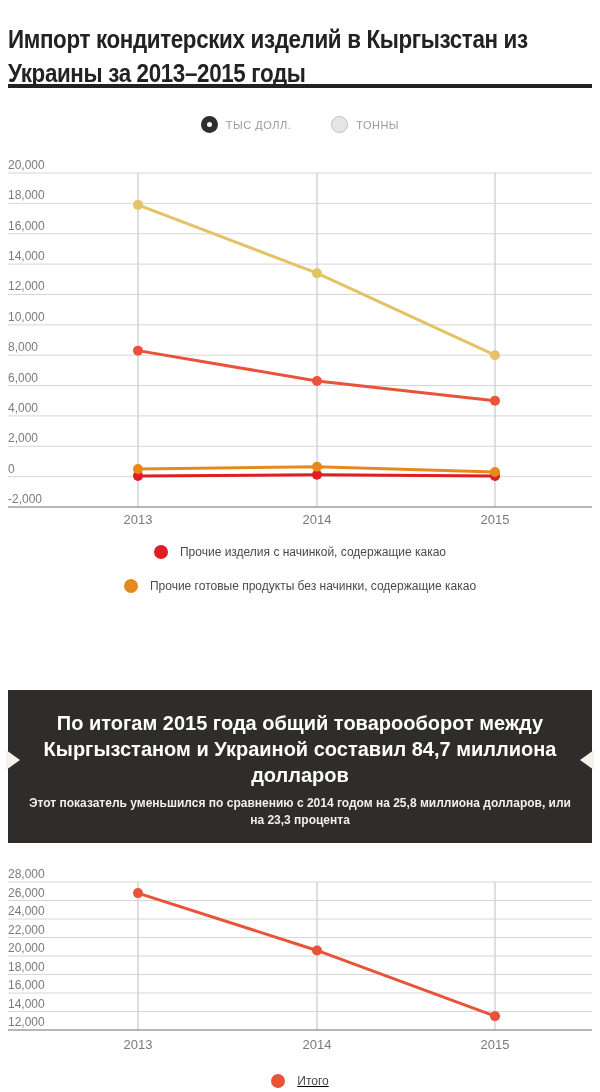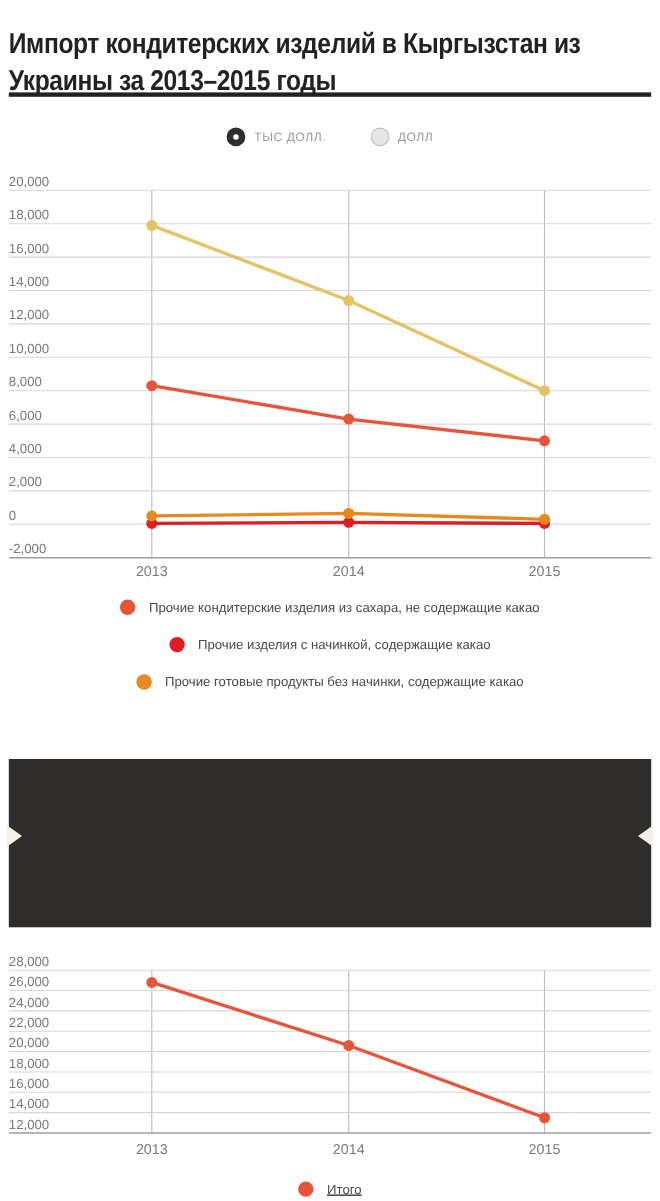--- a/index.html
+++ b/index.html
@@ -68,21 +68,21 @@
 <h1 class="title">Импорт кондитерских изделий в Кыргызстан из Украины за 2013–2015 годы</h1>
 <div class="title-rule"></div>
 
 <div class="unit-toggle" id="unit-toggle">
     <div class="toggle-opt">
       <span class="radio on"></span>
       <span class="toggle-label">ТЫС ДОЛЛ.</span>
     </div>
     <div class="toggle-opt">
       <span class="radio off"></span>
-      <span class="toggle-label">ДОЛЛ</span>
+      <span class="toggle-label">ТОННЫ</span>
     </div>
   </div>
 
 <svg id="chart1" class="chart-svg" width="600" height="380">
     <line x1="138" y1="13" x2="138" y2="347" stroke="#bdbdbd" stroke-width="1"></line>
     <line x1="317" y1="13" x2="317" y2="347" stroke="#bdbdbd" stroke-width="1"></line>
     <line x1="495" y1="13" x2="495" y2="347" stroke="#bdbdbd" stroke-width="1"></line>
     <line x1="8" y1="13" x2="592" y2="13" stroke="#d6d6d6" stroke-width="1"></line>
     <text x="8" y="9" fill="#7a7a7a" font-size="12" text-anchor="start">20,000</text>
     <line x1="8" y1="43.36363636363636" x2="592" y2="43.36363636363636" stroke="#d6d6d6" stroke-width="1"></line>
@@ -123,35 +123,33 @@
     <circle cx="317" cy="306.7681818181818" r="5" fill="#e6891e"></circle>
     <circle cx="495" cy="312.08181818181816" r="5" fill="#e6891e"></circle>
     <polyline points="138,44.88181818181818 317,113.2 495,195.1818181818182" fill="none" stroke="#e4c266" stroke-width="3" stroke-linecap="round"></polyline>
     <circle cx="138" cy="44.88181818181818" r="5" fill="#e4c266"></circle>
     <circle cx="317" cy="113.2" r="5" fill="#e4c266"></circle>
     <circle cx="495" cy="195.1818181818182" r="5" fill="#e4c266"></circle>
   </svg>
 
 <div class="legend" id="legend1">
     <div class="legend-item">
-      <span class="legend-dot" style="background: rgb(232, 84, 58);"></span>
-      <span class="legend-label">Прочие кондитерские изделия из сахара, не содержащие какао</span>
-    </div>
-    <div class="legend-item">
       <span class="legend-dot" style="background: rgb(224, 29, 35);"></span>
       <span class="legend-label">Прочие изделия с начинкой, содержащие какао</span>
     </div>
     <div class="legend-item">
       <span class="legend-dot" style="background: rgb(230, 137, 30);"></span>
       <span class="legend-label">Прочие готовые продукты без начинки, содержащие какао</span>
     </div>
   </div>
 
 <div class="callout">
   <div class="arrow arrow-left"></div>
+  <div class="callout-heading">По итогам 2015 года общий товарооборот между Кыргызстаном и Украиной составил 84,7 миллиона долларов</div>
+  <div class="callout-sub">Этот показатель уменьшился по сравнению с 2014 годом на 25,8 миллиона долларов, или на 23,3 процента</div>
   <div class="arrow arrow-right"></div>
 </div>
 
 <svg id="chart2" class="chart-svg" width="600" height="212">
     <line x1="138" y1="26" x2="138" y2="174" stroke="#bdbdbd" stroke-width="1"></line>
     <line x1="317" y1="26" x2="317" y2="174" stroke="#bdbdbd" stroke-width="1"></line>
     <line x1="495" y1="26" x2="495" y2="174" stroke="#bdbdbd" stroke-width="1"></line>
     <line x1="8" y1="26" x2="592" y2="26" stroke="#d6d6d6" stroke-width="1"></line>
     <text x="8" y="22" fill="#7a7a7a" font-size="12" text-anchor="start">28,000</text>
     <line x1="8" y1="44.5" x2="592" y2="44.5" stroke="#d6d6d6" stroke-width="1"></line>

